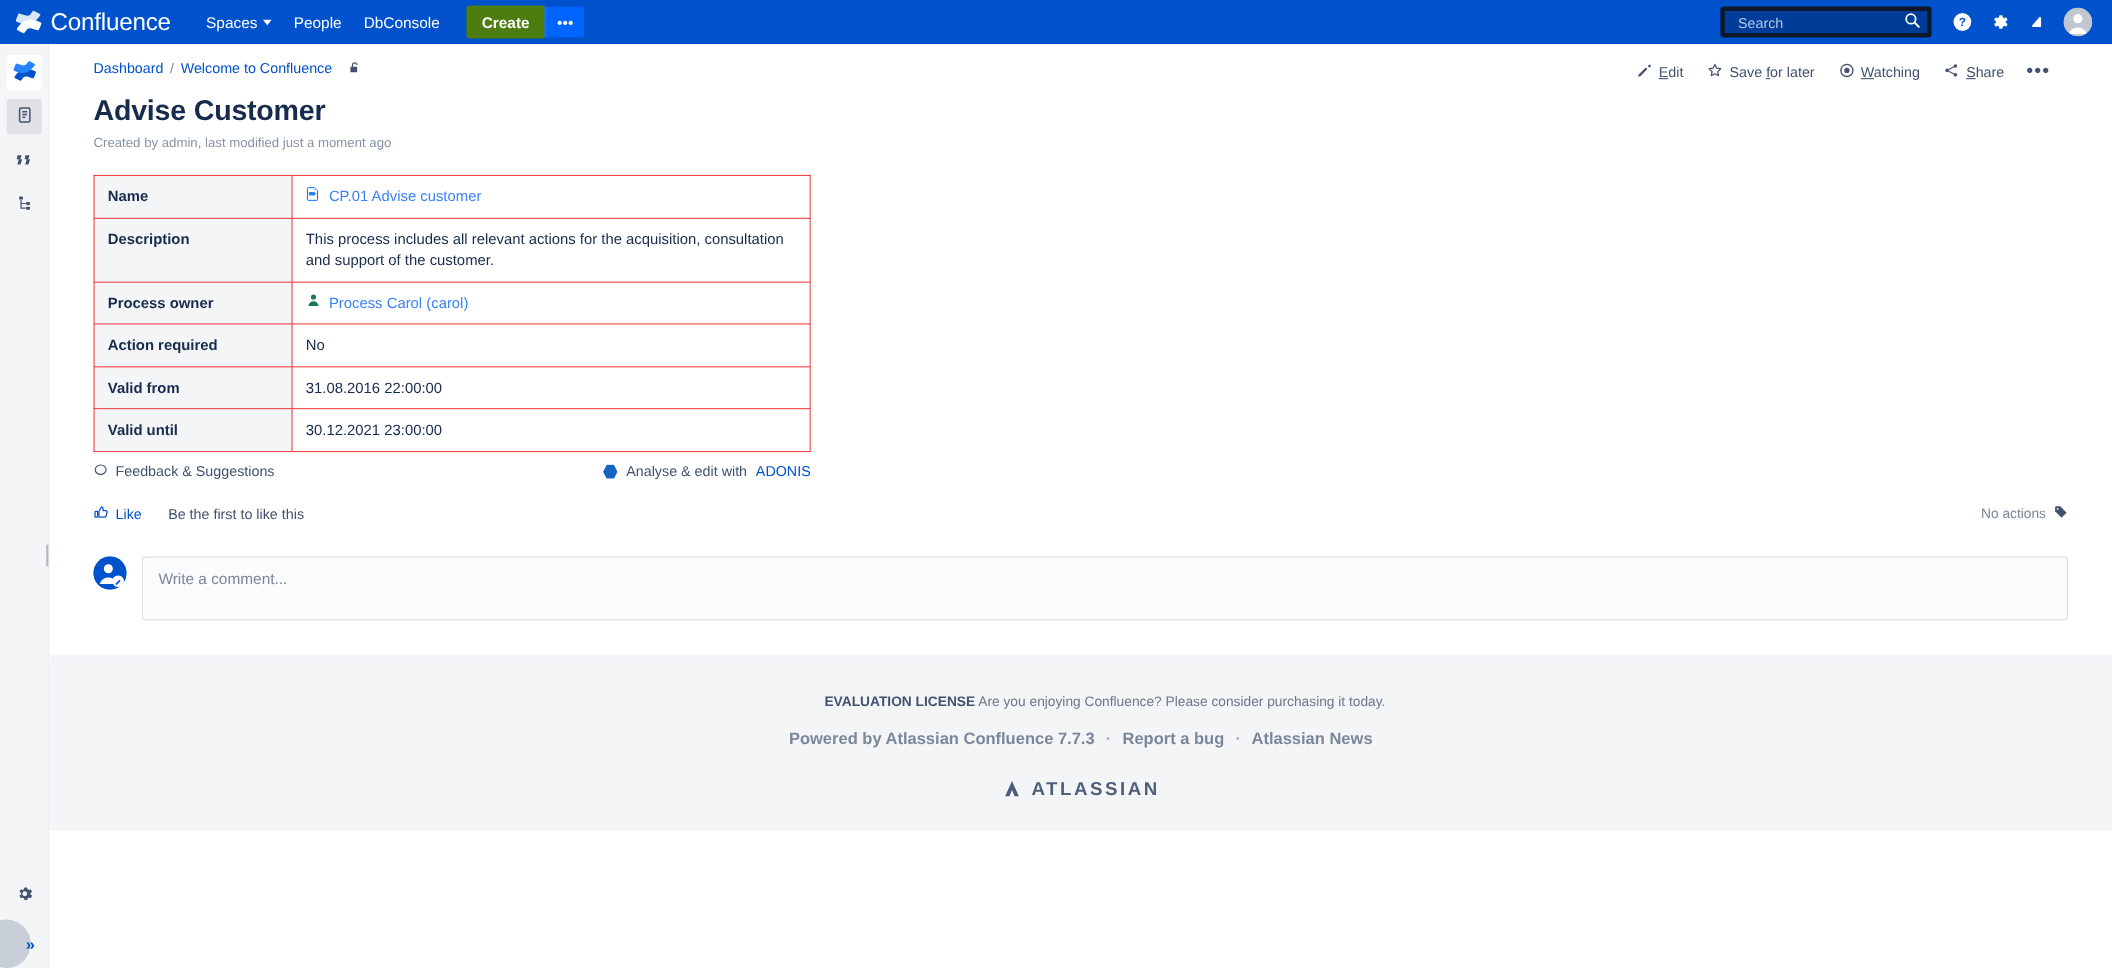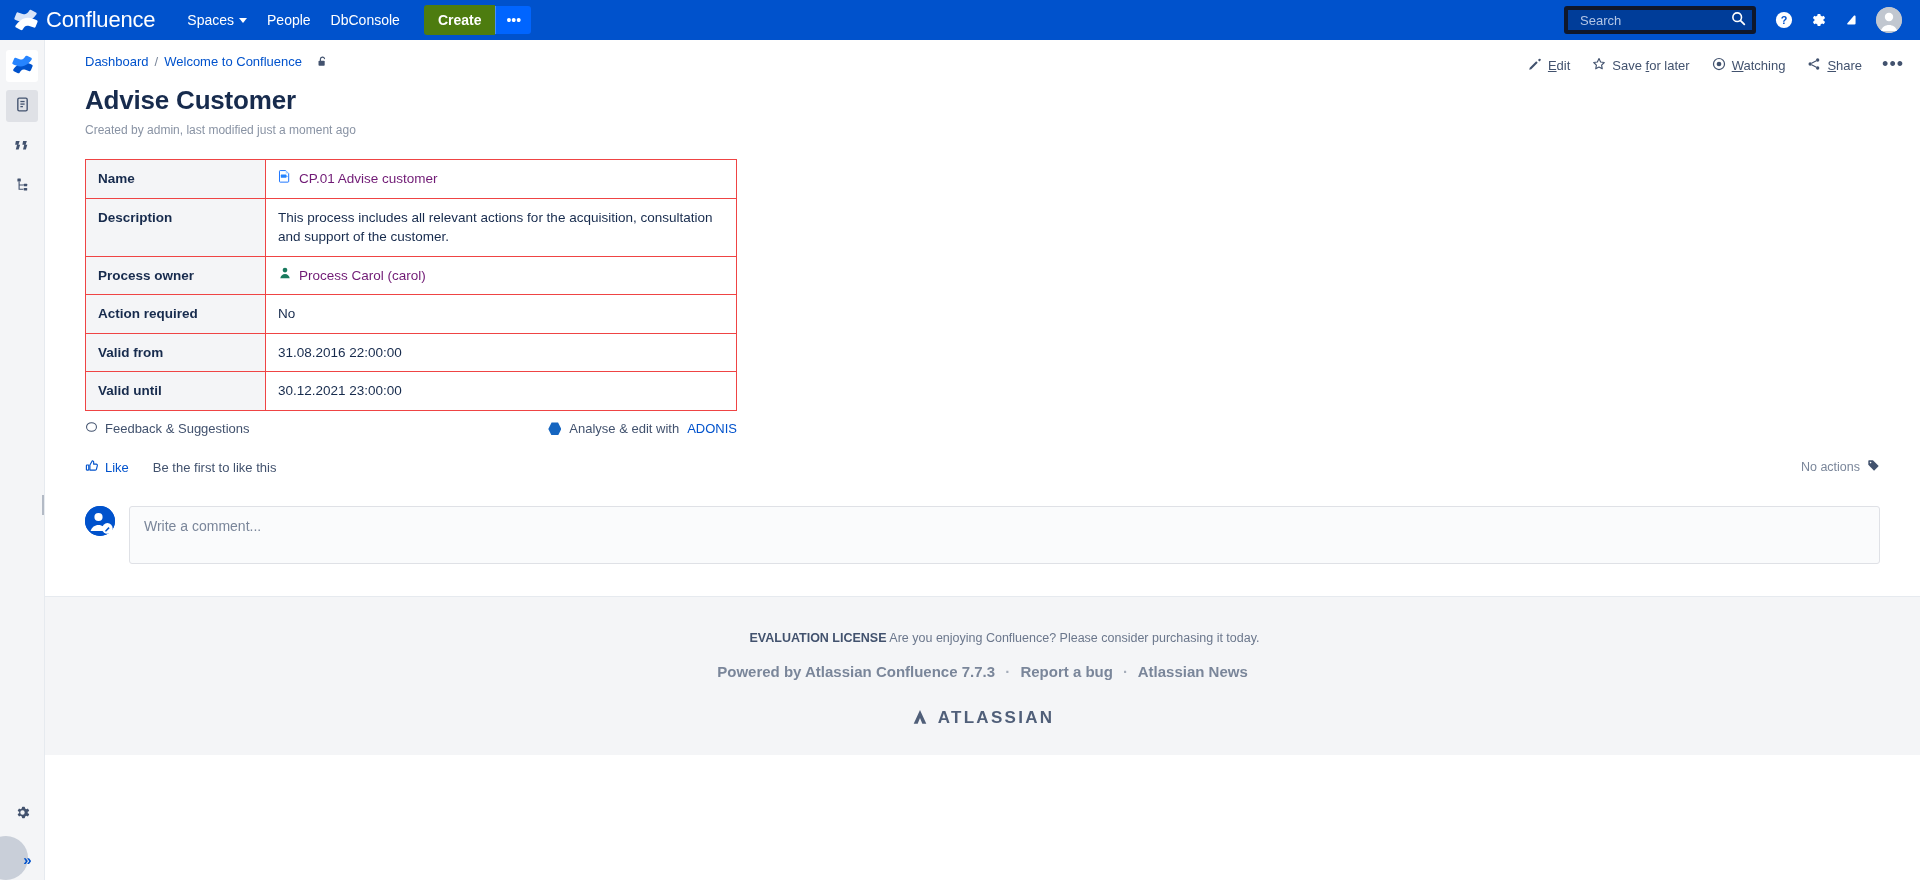--- a/index.html
+++ b/index.html
@@ -141,21 +141,21 @@
 
   
   .main {
     flex: 1; background: #ffffff;
     overflow: hidden; position: relative;
   }
   .page-wrap { padding: 0 0 0 0; }
 
   .page-header-row {
     display: flex; align-items: flex-start;
-    padding: 14px 16px 0 40px;
+    padding: 14px 56px 0 40px;
   }
   .breadcrumbs {
     display: flex; align-items: center; gap: 6px;
     font-size: 13px;
   }
   .crumb { color: #0052cc; cursor: pointer; }
   .crumb-sep { color: #7a869a; }
   .restrictions-icon { margin-left: 8px; cursor: pointer; display: flex; }
 
   .page-actions {
@@ -196,21 +196,21 @@
     padding: 9px 12px;
     vertical-align: top;
     font-size: 13.5px;
     line-height: 1.45;
   }
   .content-table td.key {
     width: 180px; font-weight: bold;
     background: #f4f5f7; color: #172b4d;
   }
   .content-table td.val { color: #172b4d; background: #ffffff; }
-  .cell-link { color: #701a75; cursor: pointer; }
+  .cell-link { color: #3b82f6; cursor: pointer; }
   .cell-inline { display: flex; align-items: center; gap: 7px; }
 
   
   .below-table {
     width: 652px; margin: 10px 0 0 40px;
     display: flex; align-items: center;
     font-size: 13px; color: #42526e;
   }
   .feedback {
     display: flex; align-items: center; gap: 7px; cursor: pointer;

